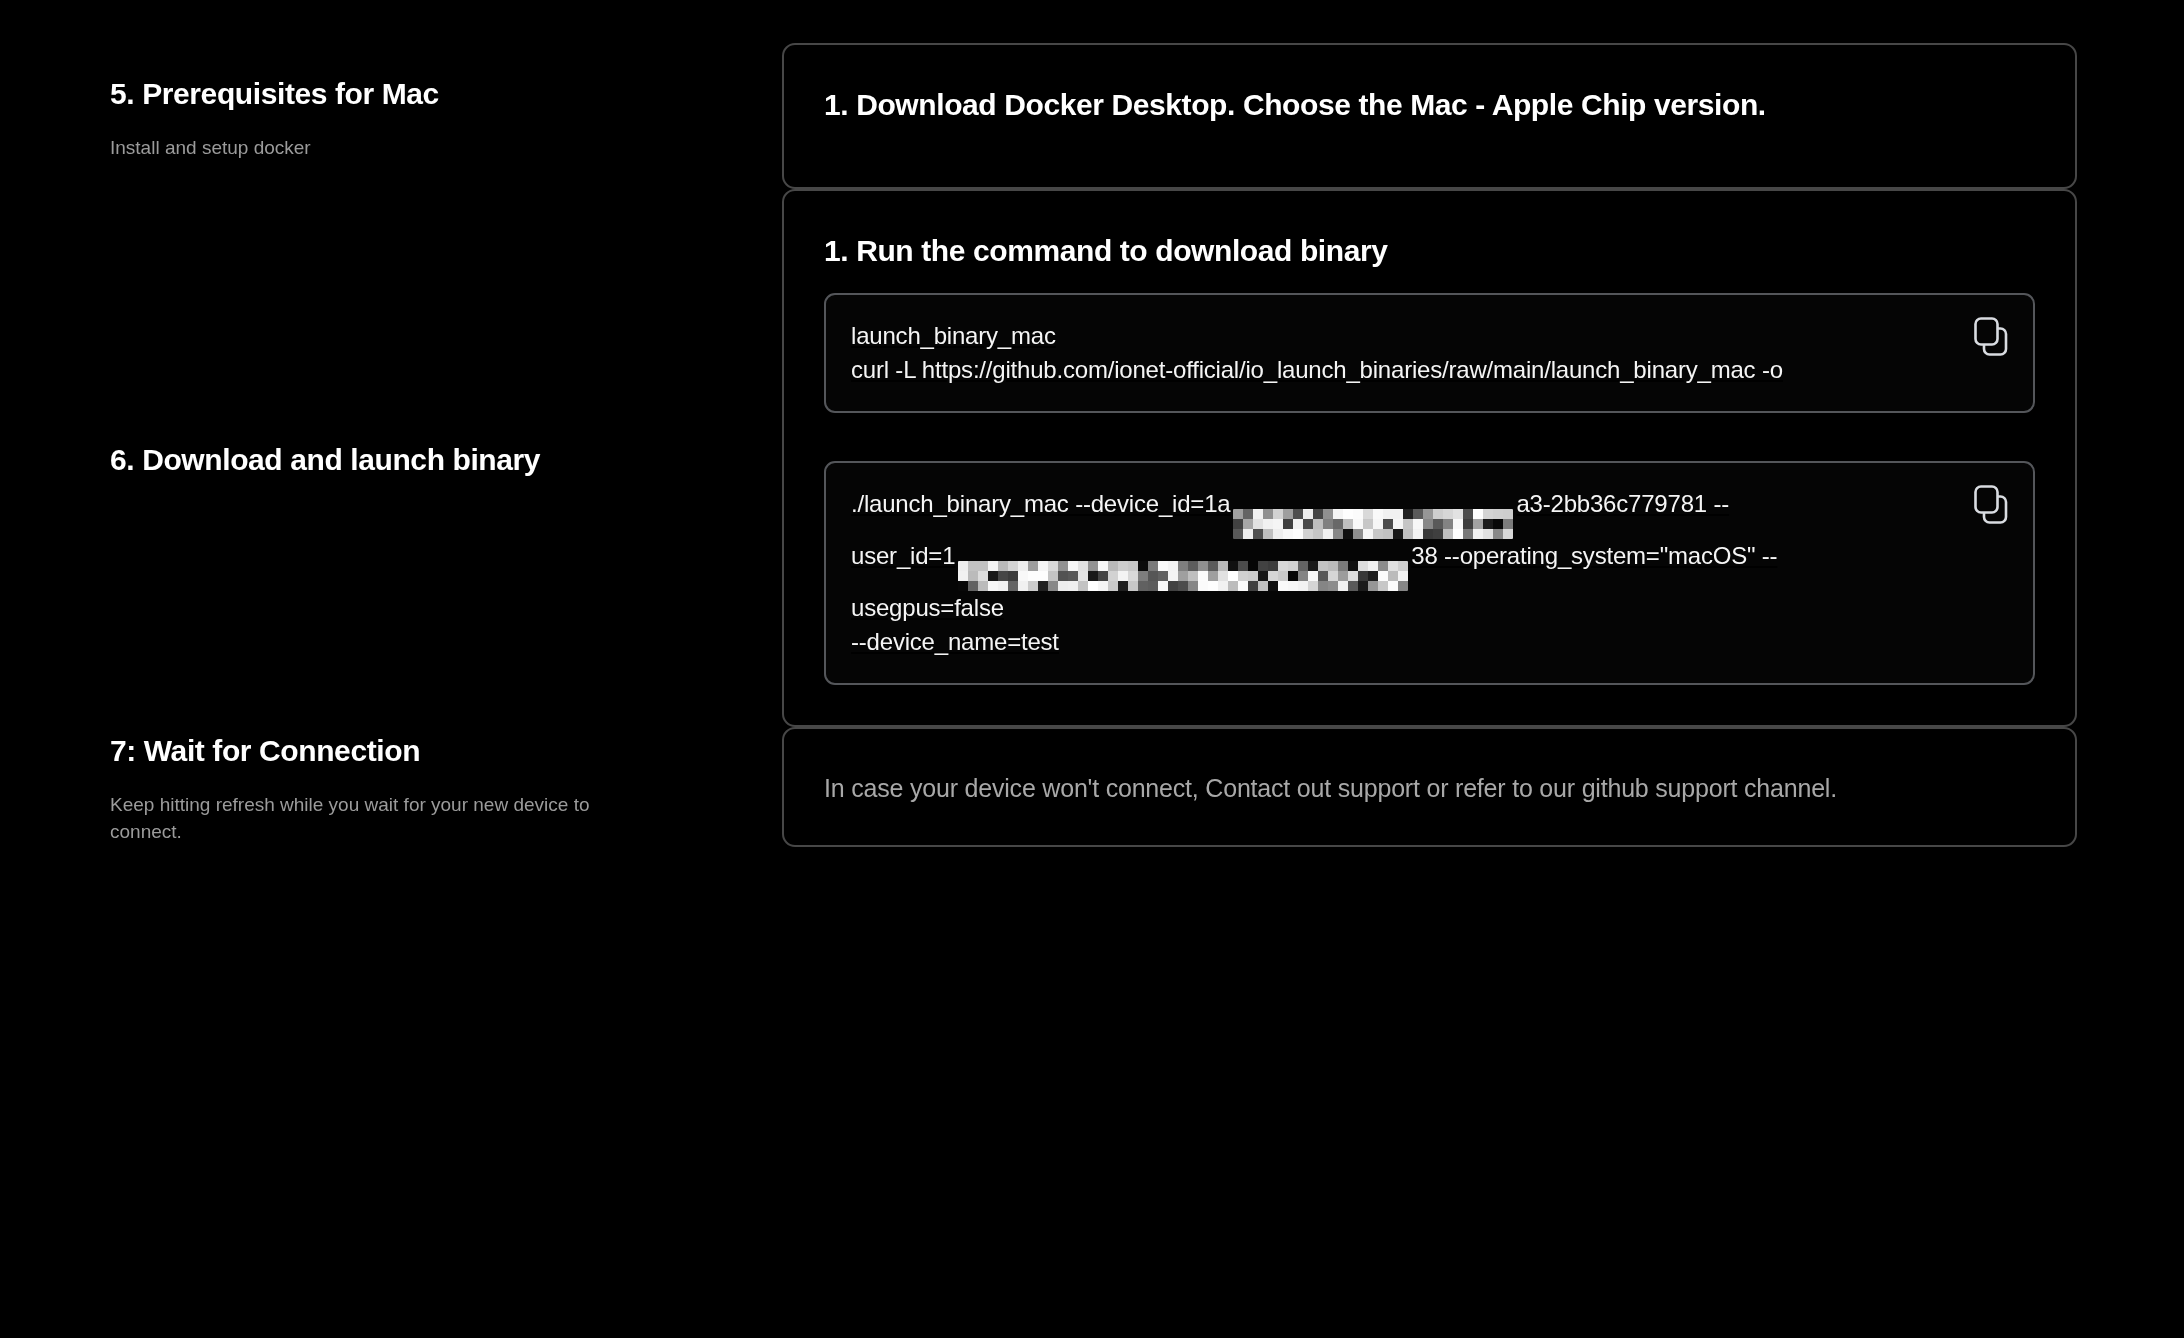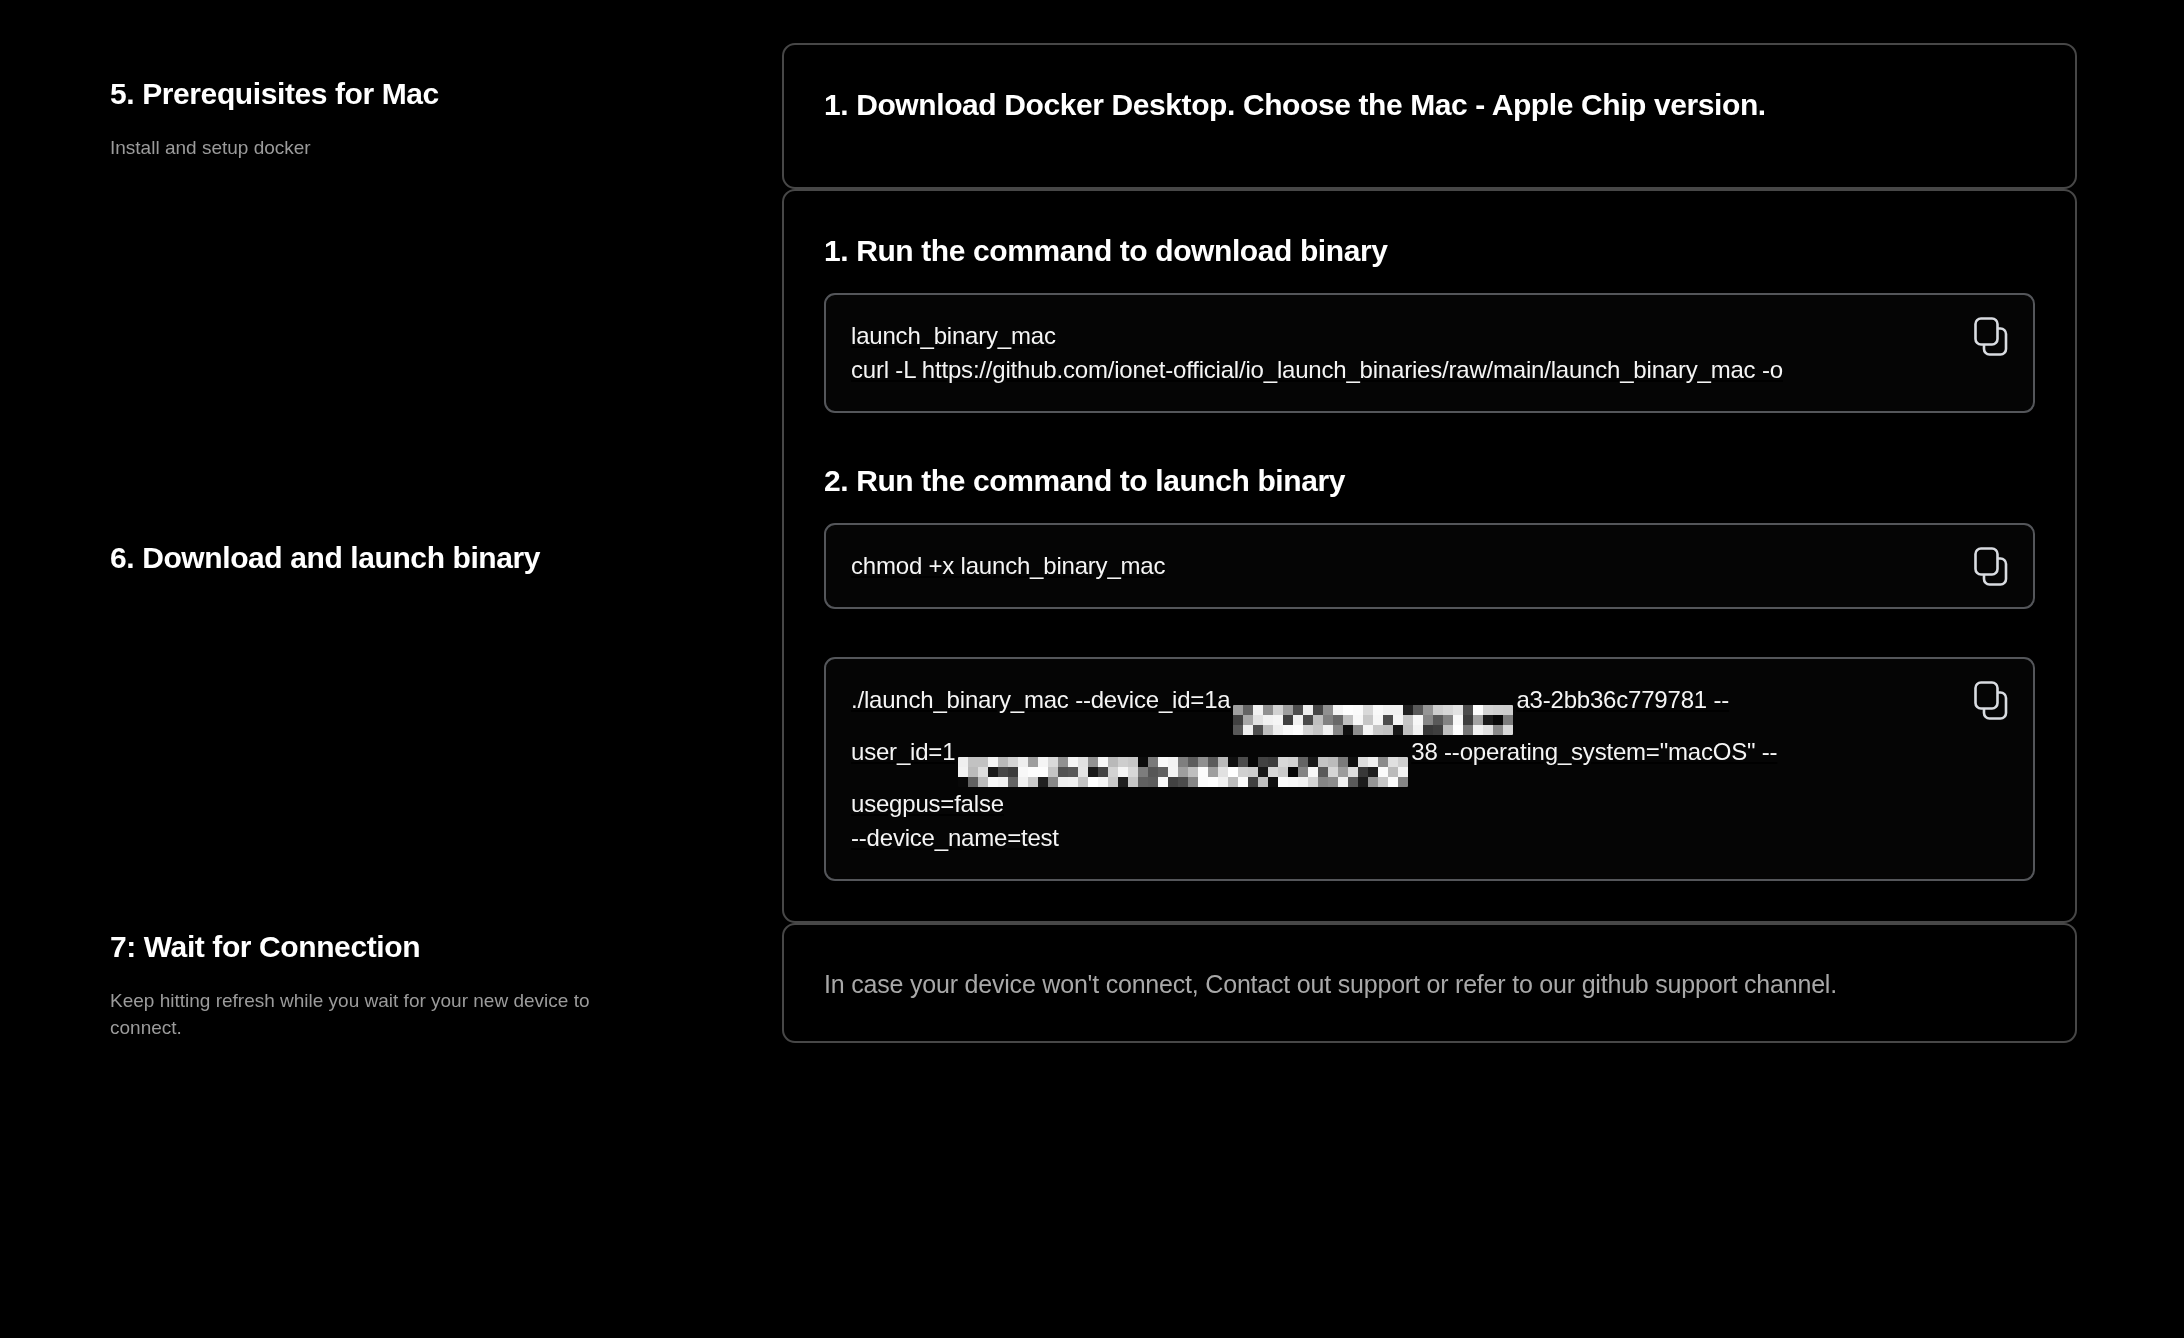--- a/index.html
+++ b/index.html
@@ -113,34 +113,20 @@
           </div>
           <button class="copybtn">
             <svg width="36" height="42" viewBox="0 0 36 42">
               <rect x="11" y="12.5" width="22" height="26" rx="5.5" fill="none" stroke="#d9dce1" stroke-width="2.6"></rect>
               <rect x="2.5" y="2.5" width="22" height="26" rx="5.5" fill="#050505" stroke="#d9dce1" stroke-width="2.6"></rect>
             </svg>
           </button>
         </div>
       </div>
 
-      <div class="step">
-        <h3 class="step-heading">2. Run the command to launch binary</h3>
-        <div class="codebox">
-          <div class="codeline">
-            <span>chmod +x launch_binary_mac</span>
-          </div>
-          <button class="copybtn">
-            <svg width="36" height="42" viewBox="0 0 36 42">
-              <rect x="11" y="12.5" width="22" height="26" rx="5.5" fill="none" stroke="#d9dce1" stroke-width="2.6"></rect>
-              <rect x="2.5" y="2.5" width="22" height="26" rx="5.5" fill="#050505" stroke="#d9dce1" stroke-width="2.6"></rect>
-            </svg>
-          </button>
-        </div>
-      </div>
 
       <div class="step">
         <div class="codebox">
           <div class="codeline">
             <span>./launch_binary_mac --device_id=1a</span><span class="redact" style="width: 280px;">
                 <i style="background: rgb(160, 160, 160);"></i>
                 <i style="background: rgb(100, 100, 100);"></i>
                 <i style="background: rgb(241, 241, 241);"></i>
                 <i style="background: rgb(144, 144, 144);"></i>
                 <i style="background: rgb(210, 210, 210);"></i>

